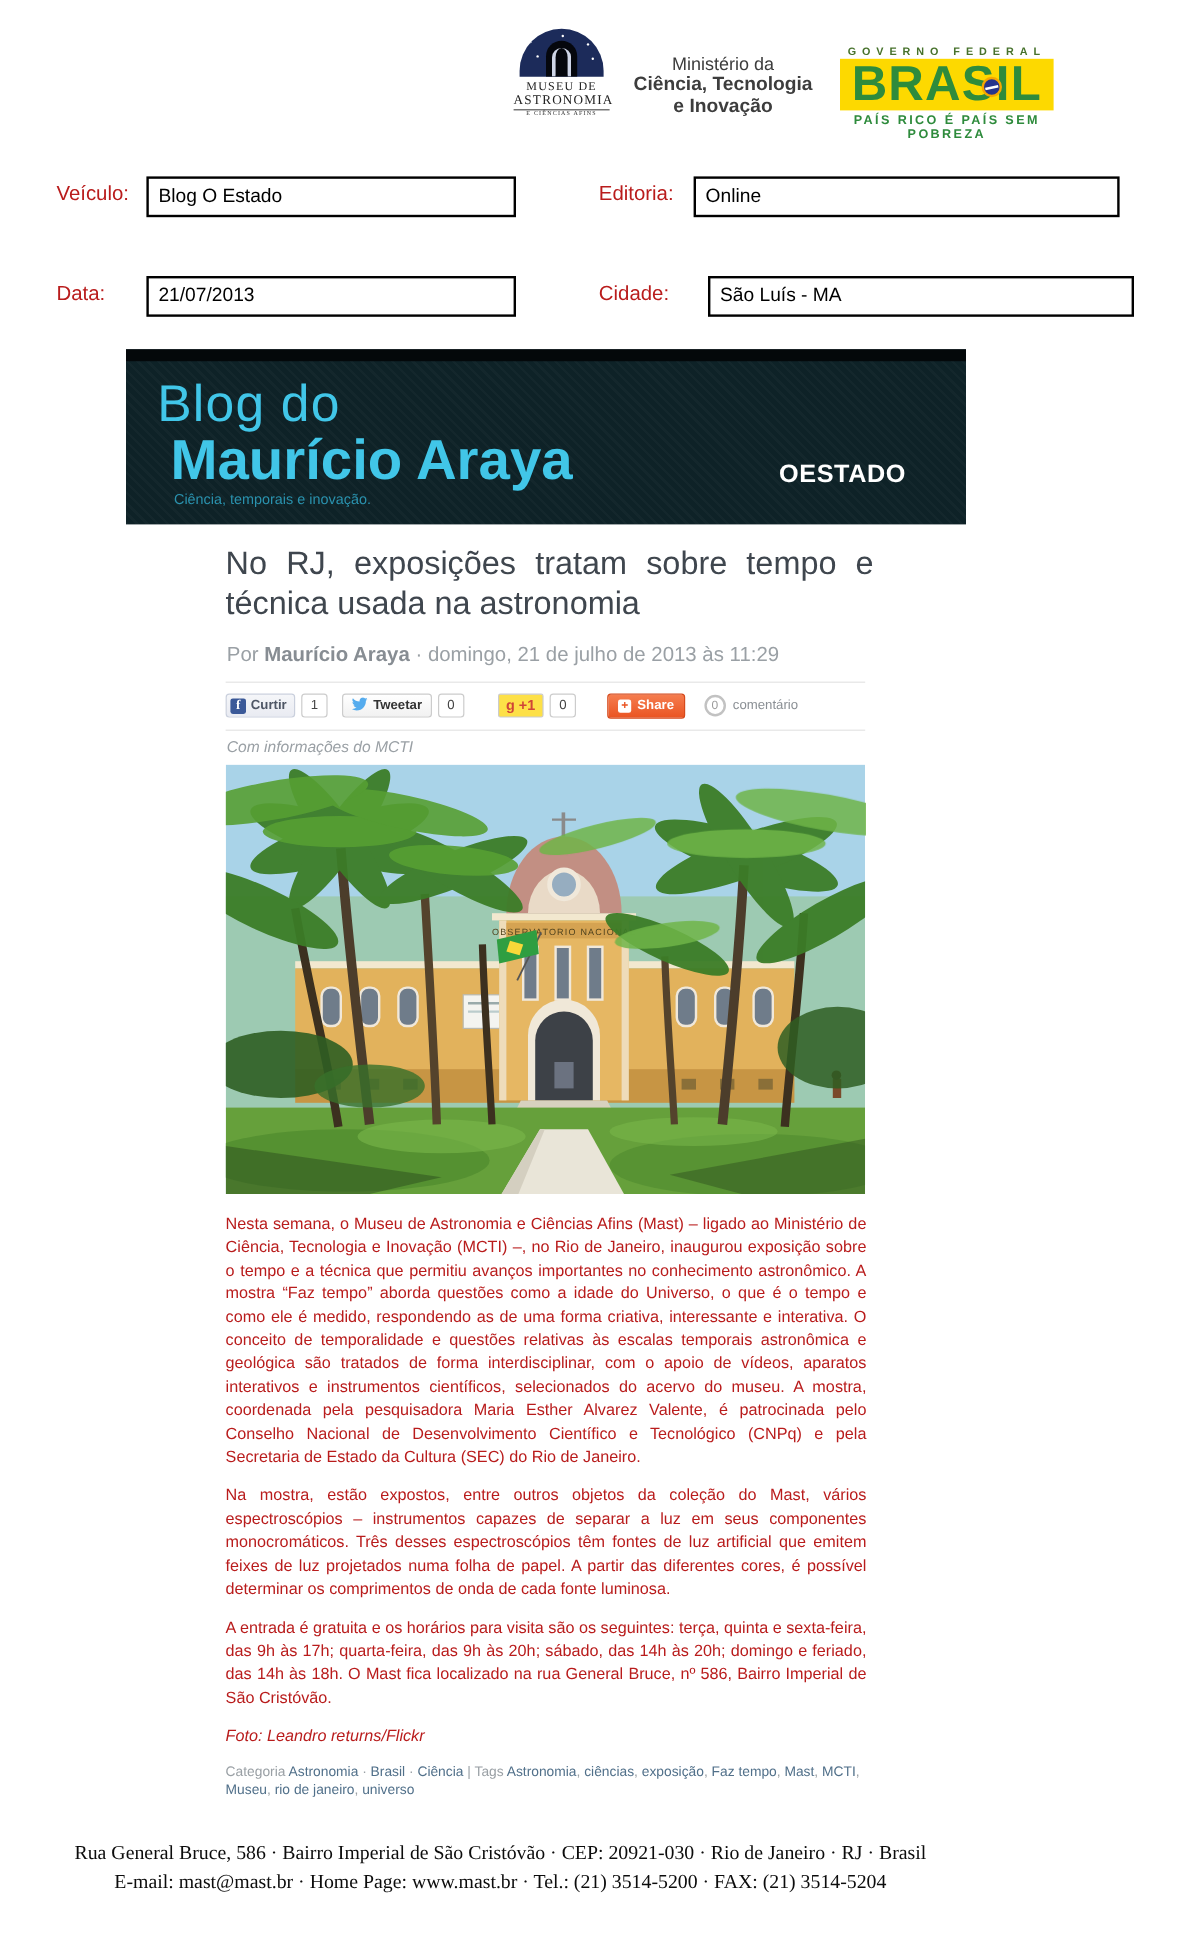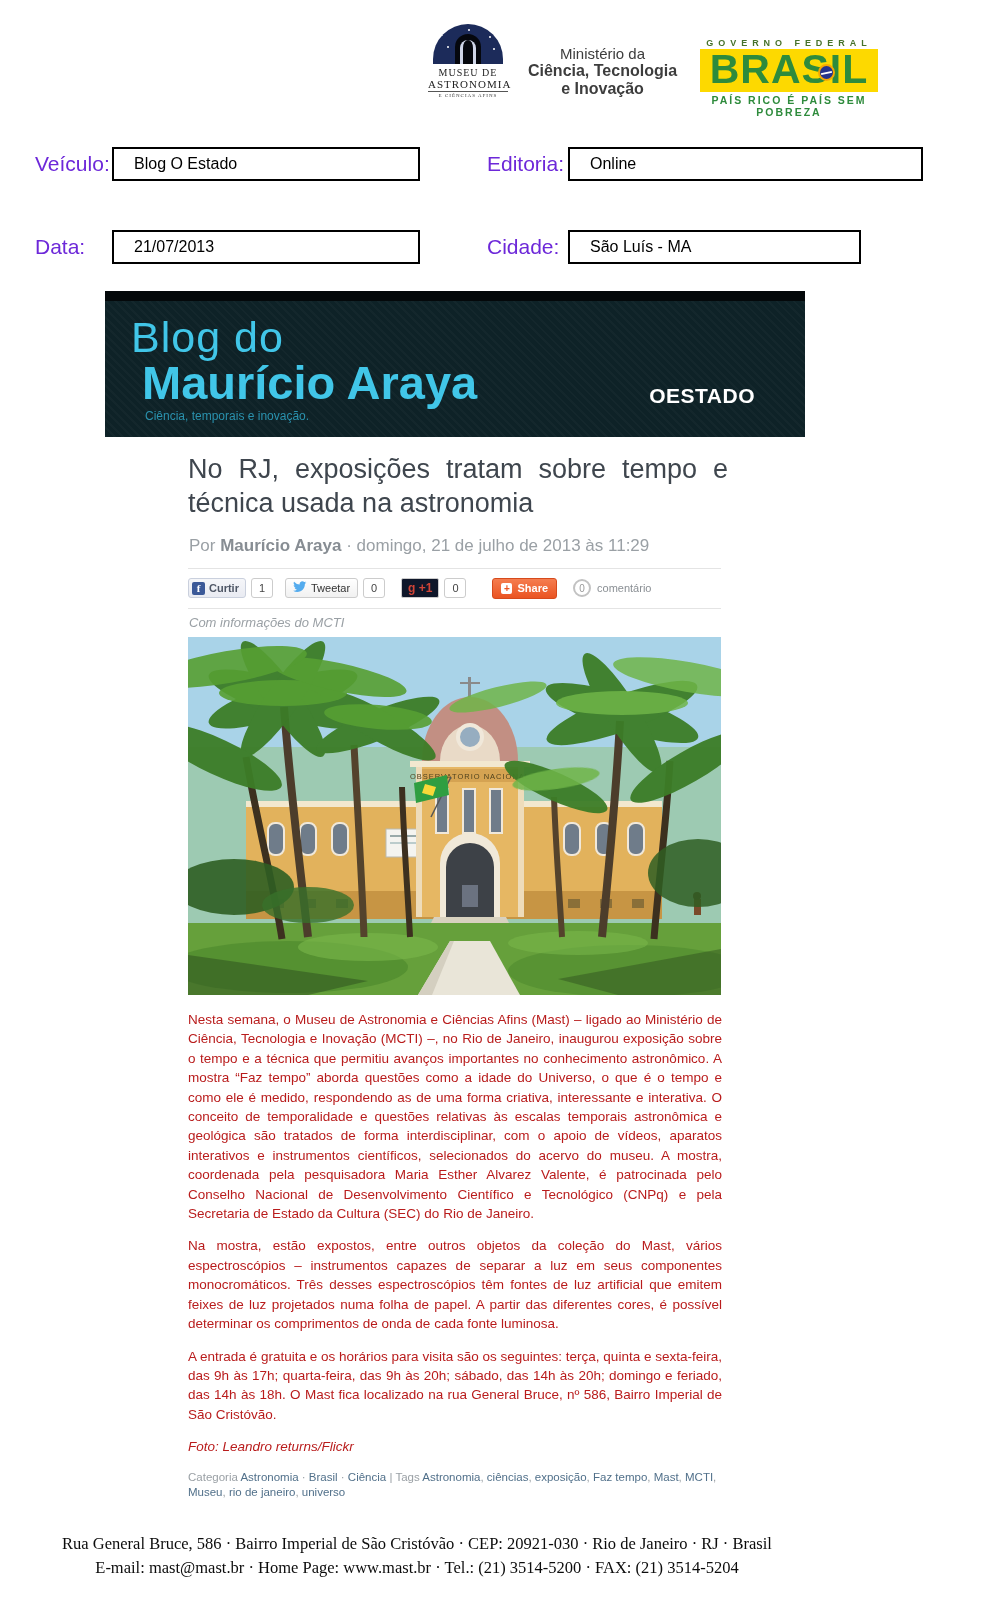--- a/index.html
+++ b/index.html
@@ -32,23 +32,23 @@
   .brasil-logo { left: 700px; top: 38px; width: 178px; text-align: center; }
   .br-gov { font-size: 9px; font-weight: bold; color: #47722c; letter-spacing: 0.55em; margin-bottom: 1px; }
   .br-block { background: #fdd900; padding: 0 4px 2px 4px; position: relative; }
   .br-name { font-size: 41px; font-weight: bold; color: #2e8b3c; letter-spacing: 1px; line-height: 1.0; }
   .br-flagdot { position: absolute; width: 17px; height: 17px; background: #27348b; border-radius: 50%;
     left: 118px; top: 15px; border: 2px solid #f6a800; }
   .br-flagdot::after { content:""; position:absolute; left:1px; top:6px; width:11px; height:2px; background:#fff; transform: rotate(-12deg); }
   .br-tag { font-size: 10.5px; font-weight: bold; color: #2e8b3c; letter-spacing: 2px; margin-top: 2px; }
 
   
-  .meta-label { font-size: 21px; color: #6d28d9; }
+  .meta-label { font-size: 17px; color: #b91c1c; margin-left: 12px; }
   .meta-box { border: 2px solid #000; background: #fff; height: 34px; line-height: 30px;
-    padding-left: 20px; font-size: 16px; color: #000; }
+    padding-left: 8px; font-size: 16px; color: #000; margin-left: 10px; }
 
   
   .banner { left: 105px; top: 291px; width: 700px; height: 146px; background: #0e2227;
     background-image: repeating-linear-gradient(45deg, rgba(255,255,255,0.025) 0 2px, rgba(0,0,0,0) 2px 6px);
     overflow: hidden; }
   .banner-topstrip { position: absolute; left: 0; top: 0; width: 100%; height: 10px; background: #04080a; }
   .banner-thin { position: absolute; left: 26px; top: 22px; font-size: 43px; color: #41c6e8; font-weight: 300; letter-spacing: 1px; }
   .banner-bold { position: absolute; left: 37px; top: 64px; font-size: 47px; color: #41c6e8; font-weight: bold; letter-spacing: 0px; }
   .banner-sub { position: absolute; left: 40px; top: 118px; font-size: 12px; color: #2a92ae; }
   .banner-brand { position: absolute; right: 50px; top: 93px; font-size: 21px; color: #ffffff; font-weight: bold; letter-spacing: 0.5px; }
@@ -65,25 +65,25 @@
     background: linear-gradient(#f5f6f9, #e9ebf2); border: 1px solid #cad0dd; border-radius: 3px;
     font-size: 11px; font-weight: bold; color: #4e5665; cursor: pointer; }
   .fb-f { width: 13px; height: 13px; background: #3b5998; color: #fff; font-weight: bold;
     font-size: 11px; line-height: 13px; text-align: center; border-radius: 2px; margin-right: 4px;
     font-family: "Liberation Serif", serif; }
   .cnt { display: inline-block; height: 20px; min-width: 22px; line-height: 18px; text-align: center;
     border: 1px solid #ccc; border-radius: 3px; background: #fff; font-size: 11px; color: #444;
     margin-left: 5px; padding: 0 3px; }
   .tw-btn { display: inline-flex; align-items: center; height: 20px; padding: 0 7px;
     background: linear-gradient(#ffffff, #f1f1f1); border: 1px solid #ccc; border-radius: 3px;
-    font-size: 11px; font-weight: normal; color: #333; margin-left: 12px; cursor: pointer; }
+    font-size: 11px; font-weight: bold; color: #333; margin-left: 12px; cursor: pointer; }
   .tw-bird { margin-right: 4px; display: inline-block; }
   .gp-btn { display: inline-flex; align-items: center; height: 20px; padding: 0 6px;
-    background: #0f172a; border: 1px solid #ccc; border-radius: 2px; font-size: 12px; font-weight: bold;
-    color: #d04437; margin-left: 16px; cursor: pointer; }
+    background: #fde047; border: 1px solid #ccc; border-radius: 2px; font-size: 12px; font-weight: bold;
+    color: #d04437; margin-left: 28px; cursor: pointer; }
   .share-btn { display: inline-flex; align-items: center; height: 21px; padding: 0 8px;
     background: linear-gradient(#f57d4f, #ea5422); border: 1px solid #d64a1c; border-radius: 3px;
     font-size: 11px; font-weight: bold; color: #fff; margin-left: 26px; cursor: pointer; }
   .share-ic { width: 11px; height: 11px; background: #fff; color: #ea5422; font-weight: bold;
     font-size: 10px; line-height: 11px; text-align: center; border-radius: 2px; margin-right: 5px; }
   .cmt { display: inline-flex; align-items: center; margin-left: 16px; color: #8a8f94; font-size: 11px; cursor: pointer; }
   .cmt-bubble { width: 18px; height: 18px; border: 2px solid #c2c2c2; border-radius: 50%;
     font-size: 10px; color: #999; text-align: center; line-height: 15px; margin-right: 6px; }
 
   .lead { left: 189px; top: 615px; font-size: 13px; font-style: italic; color: #9aa0a5; }
@@ -133,21 +133,21 @@
   <div class="br-tag">PAÍS RICO É PAÍS SEM POBREZA</div>
 </div>
 
 <div class="abs meta-label" style="left:35px;top:152px">Veículo:</div>
 <div class="abs meta-box" style="left:112px;top:147px;width:308px">Blog O Estado</div>
 <div class="abs meta-label" style="left:487px;top:152px">Editoria:</div>
 <div class="abs meta-box" style="left:568px;top:147px;width:355px">Online</div>
 <div class="abs meta-label" style="left:35px;top:235px">Data:</div>
 <div class="abs meta-box" style="left:112px;top:230px;width:308px">21/07/2013</div>
 <div class="abs meta-label" style="left:487px;top:235px">Cidade:</div>
-<div class="abs meta-box" style="left:568px;top:230px;width:293px">São Luís - MA</div>
+<div class="abs meta-box" style="left:580px;top:230px;width:355px">São Luís - MA</div>
 
 <div class="abs banner">
   <div class="banner-topstrip"></div>
   <div class="banner-thin">Blog do</div>
   <div class="banner-bold">Maurício Araya</div>
   <div class="banner-sub">Ciência, temporais e inovação.</div>
   <div class="banner-brand">OESTADO</div>
 </div>
 
 <h1 class="abs art-title">No RJ, exposições tratam sobre tempo e técnica usada na astronomia</h1>

